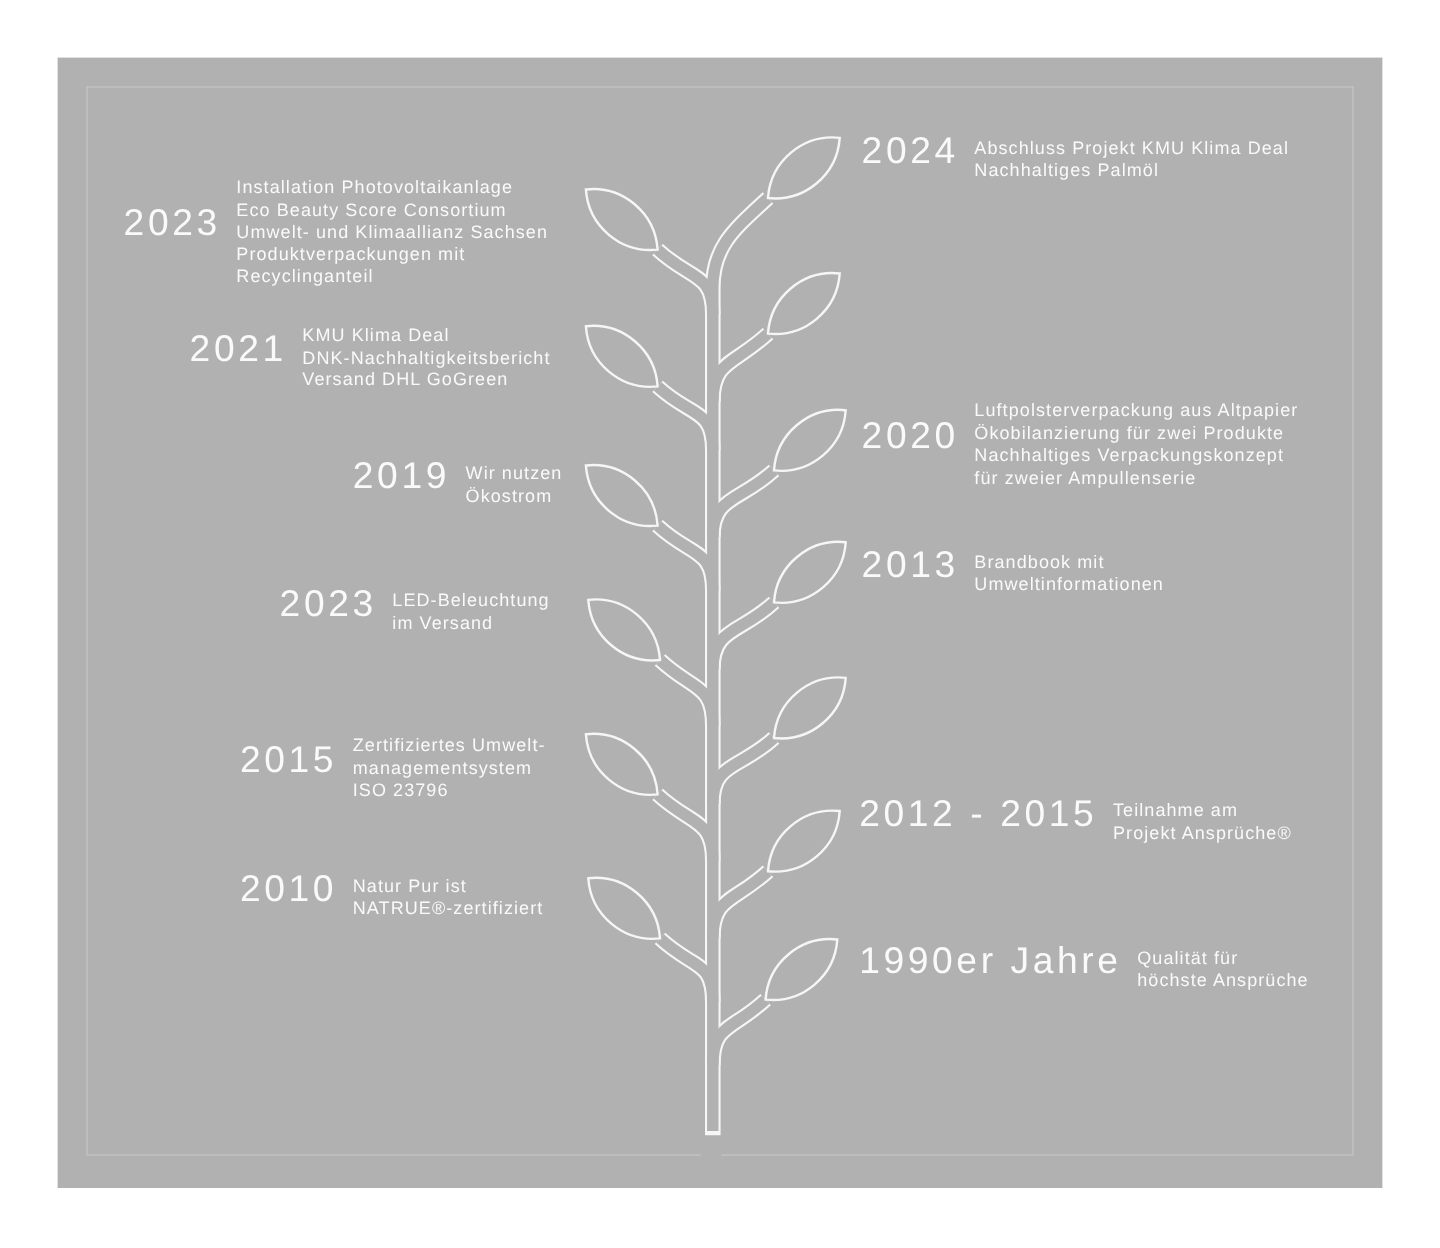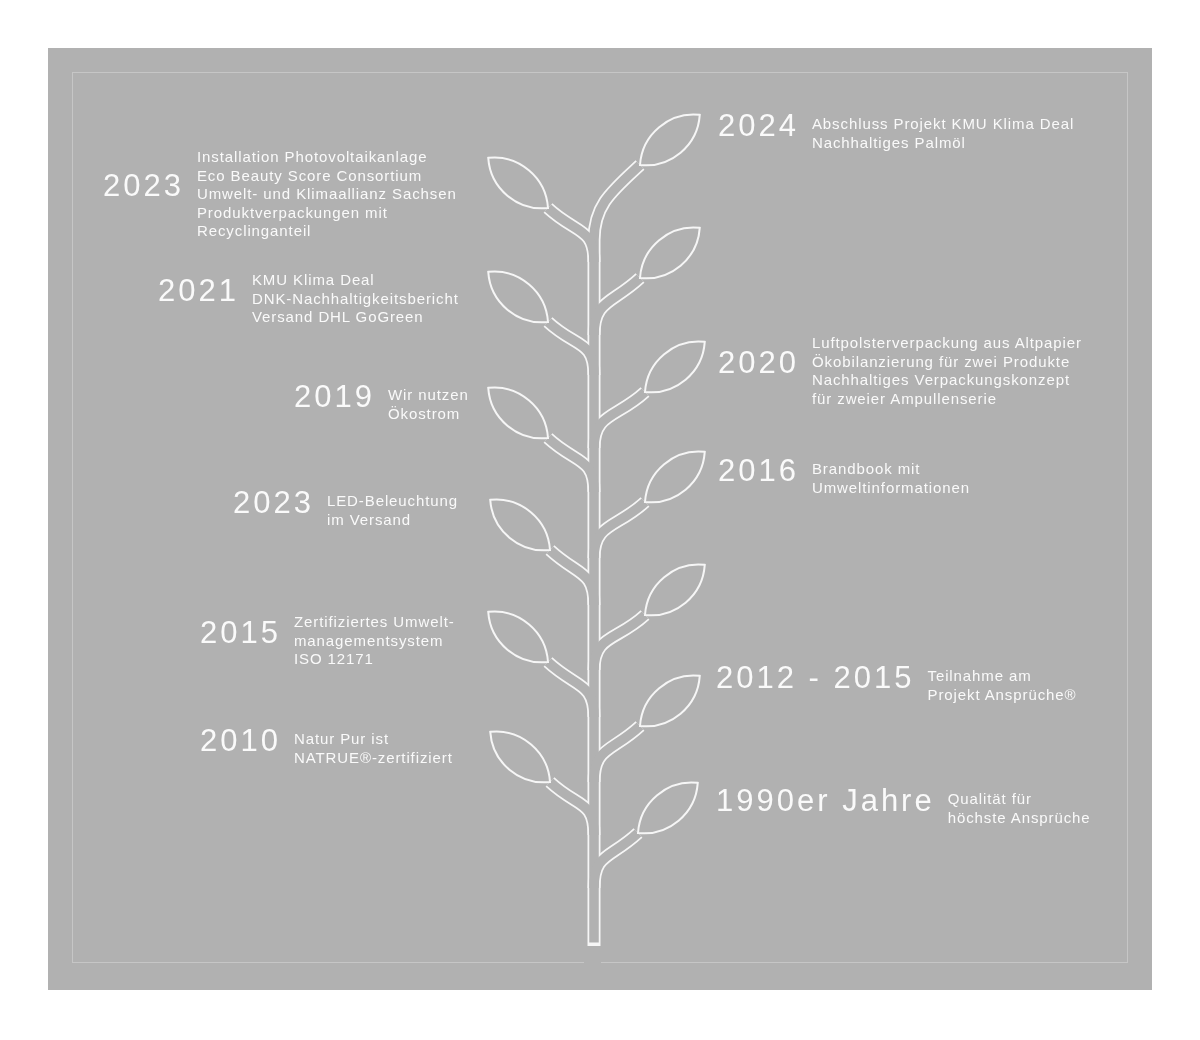--- a/index.html
+++ b/index.html
@@ -121,42 +121,42 @@
   </div>
   <div class="entry" style="left:233px;top:475px">
     <div class="year">2023</div>
     <div class="desc">LED-Beleuchtung
 im Versand</div>
   </div>
   <div class="entry" style="left:200px;top:596px">
     <div class="year">2015</div>
     <div class="desc">Zertifiziertes Umwelt-
 managementsystem
-ISO 12171</div>
+ISO 23796</div>
   </div>
   <div class="entry" style="left:200px;top:713px">
     <div class="year">2010</div>
     <div class="desc">Natur Pur ist
 NATRUE®-zertifiziert</div>
   </div>
 
   <div class="entry" style="left:718px;top:98px">
     <div class="year">2024</div>
     <div class="desc">Abschluss Projekt KMU Klima Deal
 Nachhaltiges Palmöl</div>
   </div>
   <div class="entry" style="left:718px;top:317px">
     <div class="year">2020</div>
     <div class="desc">Luftpolsterverpackung aus Altpapier
 Ökobilanzierung für zwei Produkte
 Nachhaltiges Verpackungskonzept
 für zweier Ampullenserie</div>
   </div>
   <div class="entry" style="left:718px;top:443px">
-    <div class="year">2016</div>
+    <div class="year">2013</div>
     <div class="desc">Brandbook mit
 Umweltinformationen</div>
   </div>
   <div class="entry" style="left:716px;top:650px">
     <div class="year">2012 - 2015</div>
     <div class="desc">Teilnahme am
 Projekt Ansprüche®</div>
   </div>
   <div class="entry" style="left:716px;top:773px">
     <div class="year">1990er Jahre</div>

